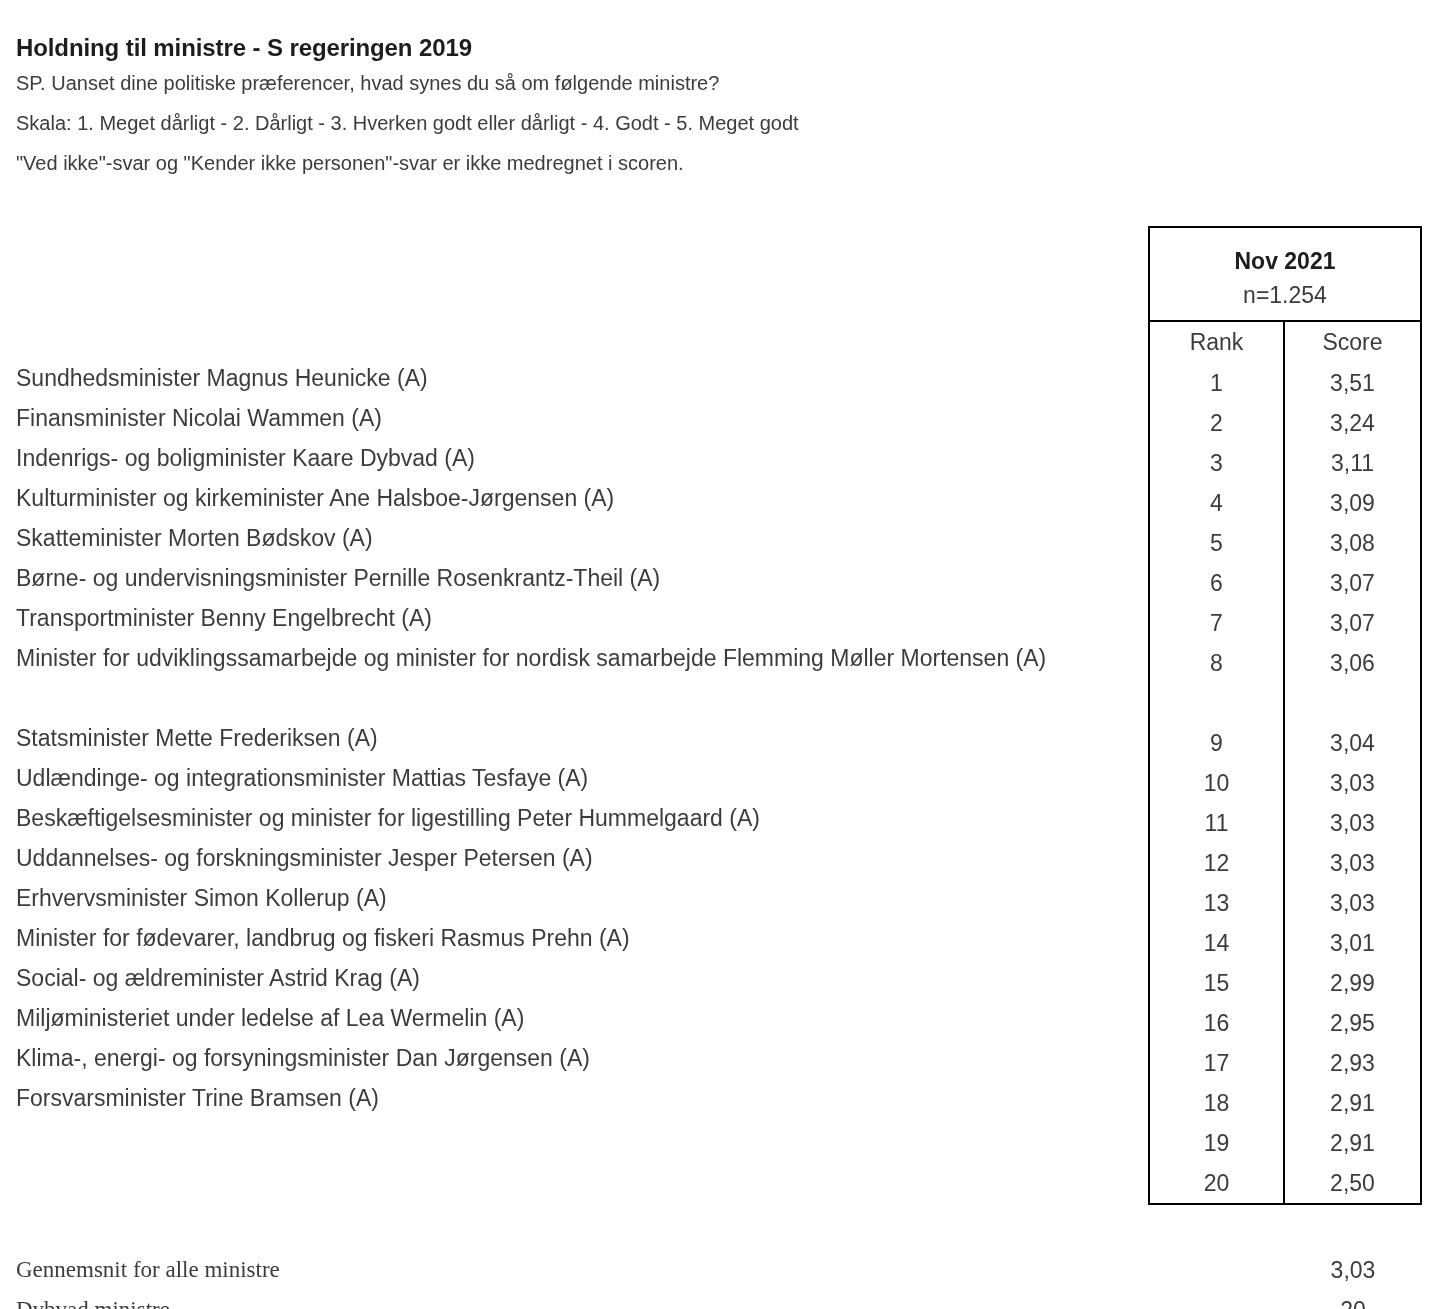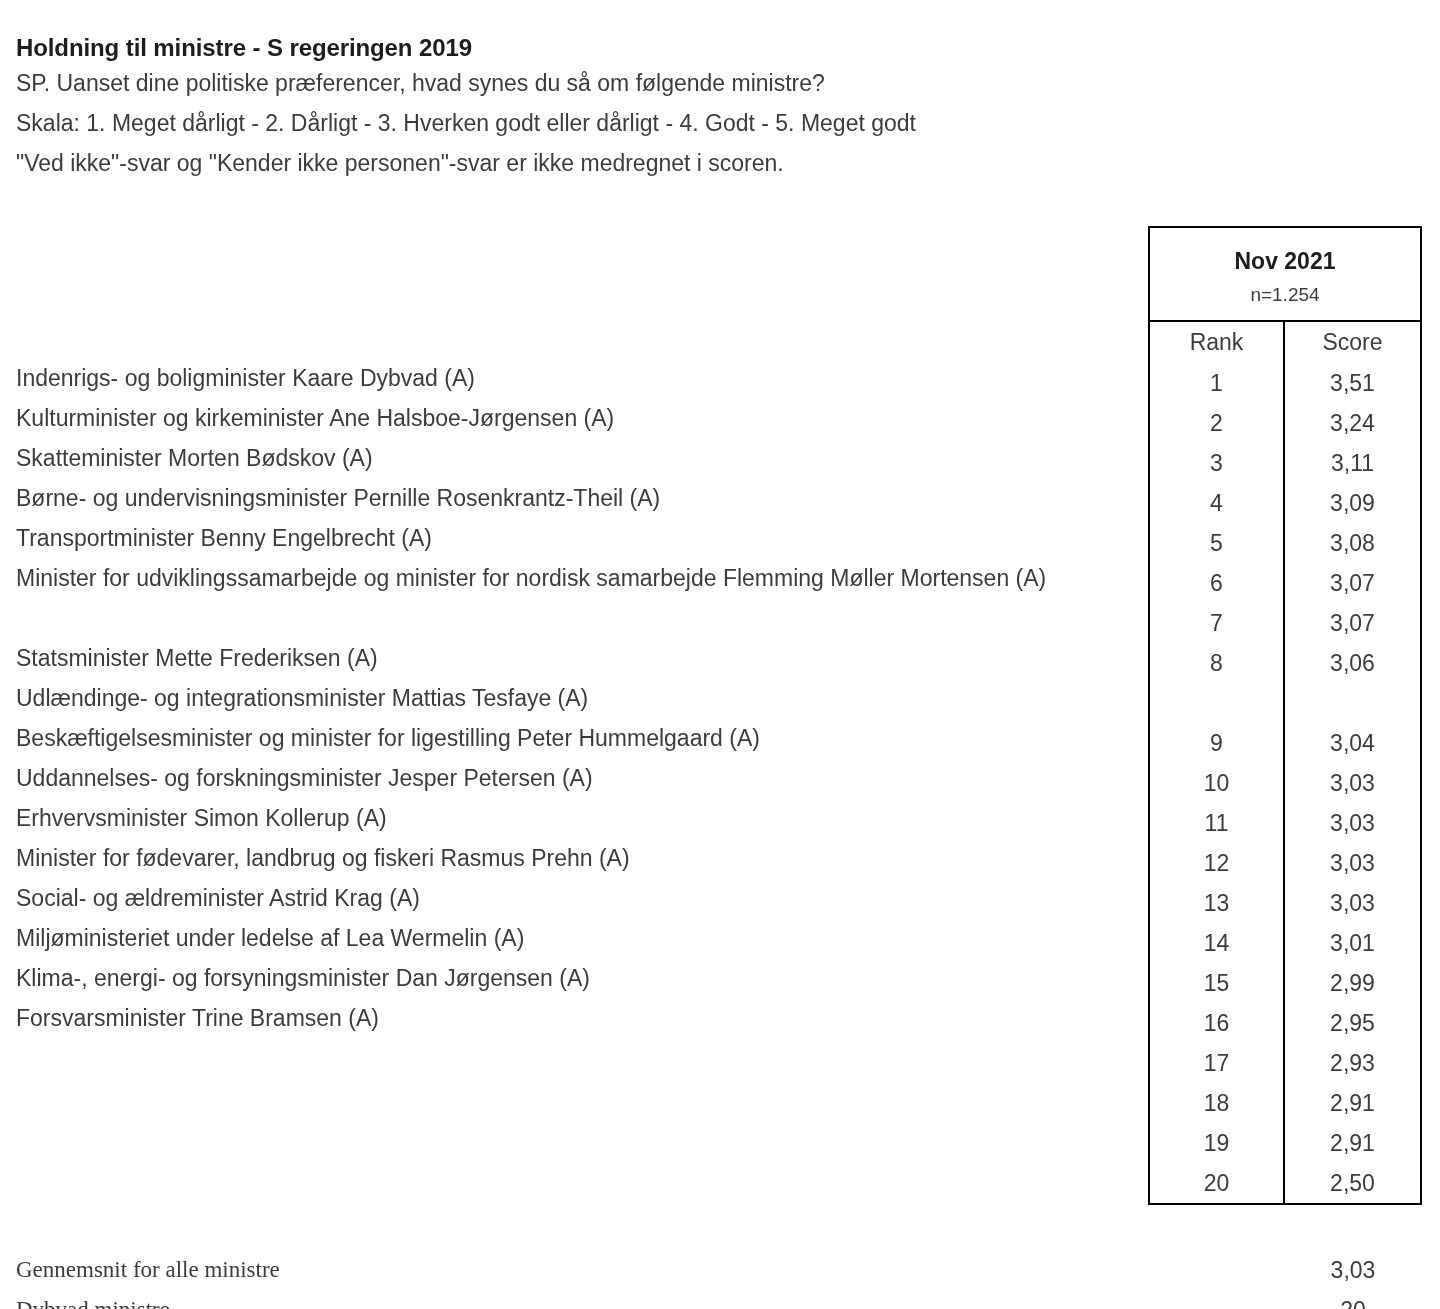--- a/index.html
+++ b/index.html
@@ -25,21 +25,21 @@
   }
   .report-title {
     font-size: 24px;
     font-weight: bold;
     color: #1d1d1d;
     line-height: 31px;
     margin: 0;
     letter-spacing: -0.1px;
   }
   .subline {
-    font-size: 23px;
+    font-size: 20px;
     line-height: 40px;
     color: #3c3c3c;
     white-space: nowrap;
   }
 
   
   .sheet {
     position: absolute;
     left: 0;
     top: 0;
@@ -83,21 +83,21 @@
     border-bottom: 2px solid #000000;
     padding: 16px 0 8px 0;
   }
   .vt-period-name {
     font-size: 23px;
     font-weight: bold;
     color: #1d1d1d;
     line-height: 34px;
   }
   .vt-period-n {
-    font-size: 19px;
+    font-size: 23px;
     color: #3c3c3c;
     line-height: 34px;
   }
   .vt-body {
     display: flex;
   }
   .vt-col {
     box-sizing: border-box;
     width: 50%;
     text-align: center;
@@ -154,20 +154,22 @@
 <div class="sheet">
 
   <div class="header-block">
     <div class="report-title">Holdning til ministre - S regeringen 2019</div>
     <div class="subline">SP. Uanset dine politiske præferencer, hvad synes du så om følgende ministre?</div>
     <div class="subline">Skala: 1. Meget dårligt - 2. Dårligt - 3. Hverken godt eller dårligt - 4. Godt - 5. Meget godt</div>
     <div class="subline">"Ved ikke"-svar og "Kender ikke personen"-svar er ikke medregnet i scoren.</div>
   </div>
 
   <div class="labels">
+      <div class="label-row">Sundhedsminister Magnus Heunicke (A)</div>
+      <div class="label-row">Finansminister Nicolai Wammen (A)</div>
       <div class="label-row">Indenrigs- og boligminister Kaare Dybvad (A)</div>
       <div class="label-row">Kulturminister og kirkeminister Ane Halsboe-Jørgensen (A)</div>
       <div class="label-row">Skatteminister Morten Bødskov (A)</div>
       <div class="label-row">Børne- og undervisningsminister Pernille Rosenkrantz-Theil (A)</div>
       <div class="label-row">Transportminister Benny Engelbrecht (A)</div>
       <div class="label-row wrap">Minister for udviklingssamarbejde og minister for nordisk samarbejde Flemming Møller Mortensen (A)</div>
       <div class="label-row">Statsminister Mette Frederiksen (A)</div>
       <div class="label-row">Udlændinge- og integrationsminister Mattias Tesfaye (A)</div>
       <div class="label-row">Beskæftigelsesminister og minister for ligestilling Peter Hummelgaard (A)</div>
       <div class="label-row">Uddannelses- og forskningsminister Jesper Petersen (A)</div>

